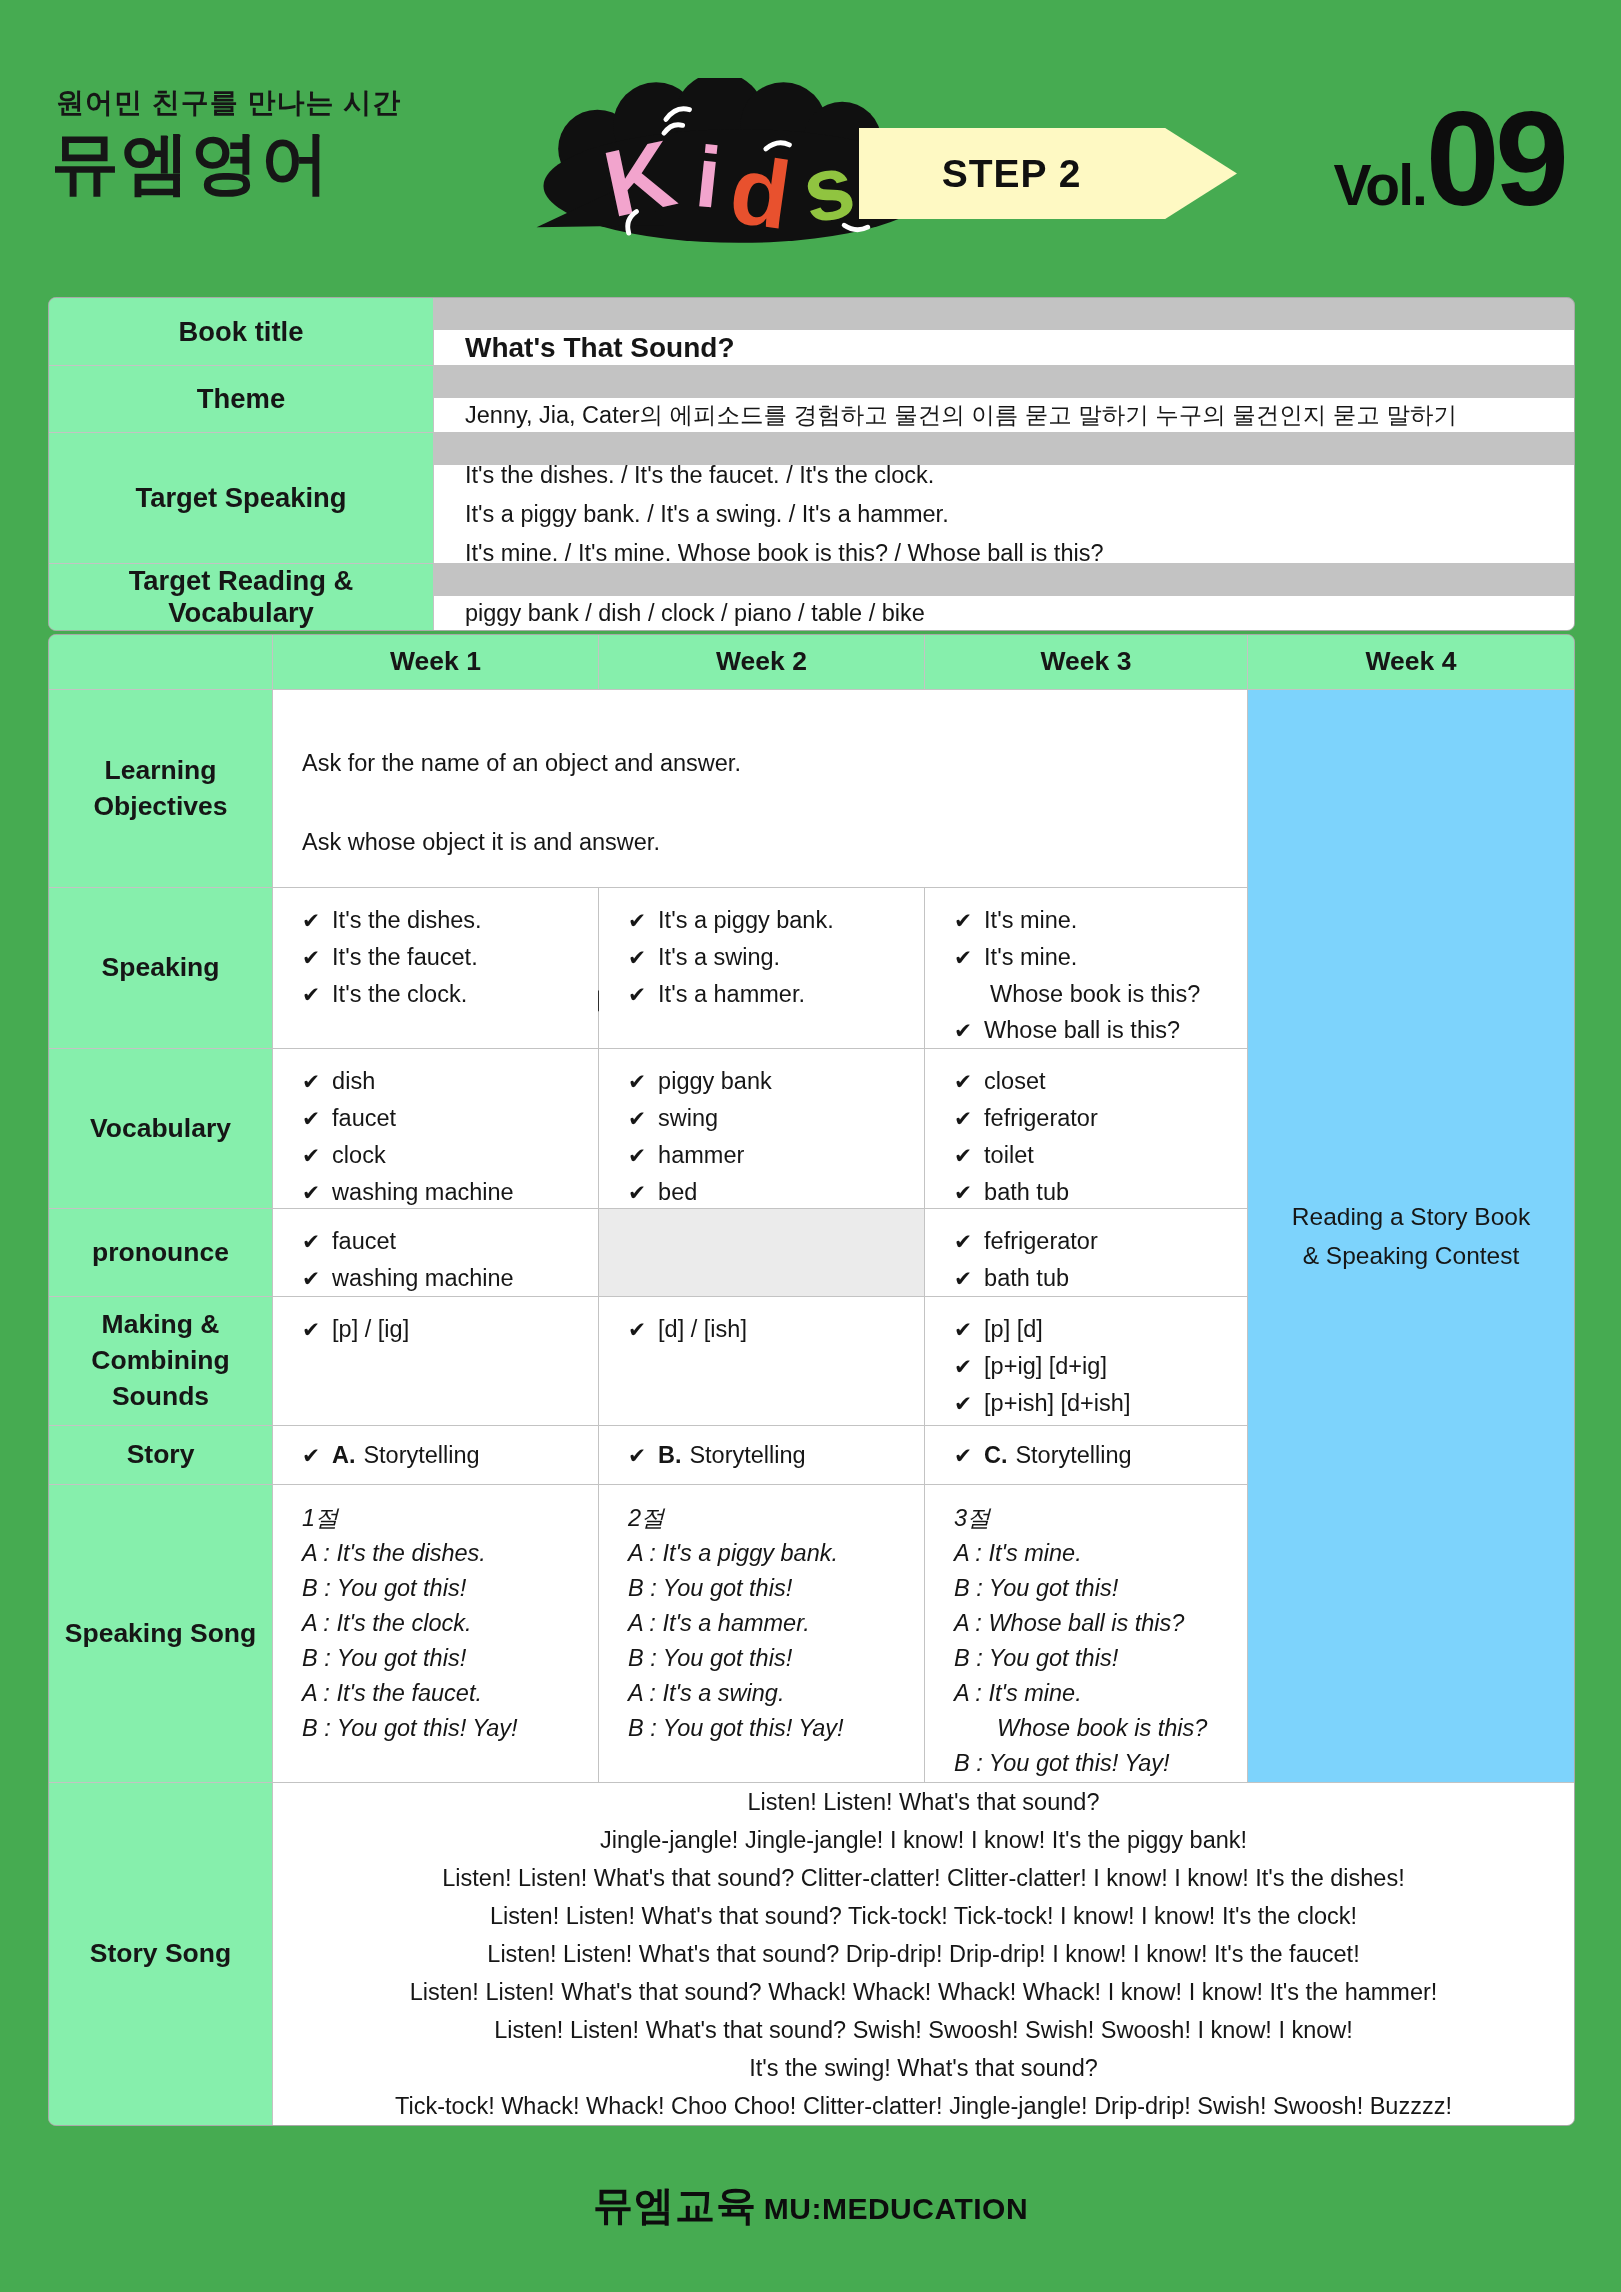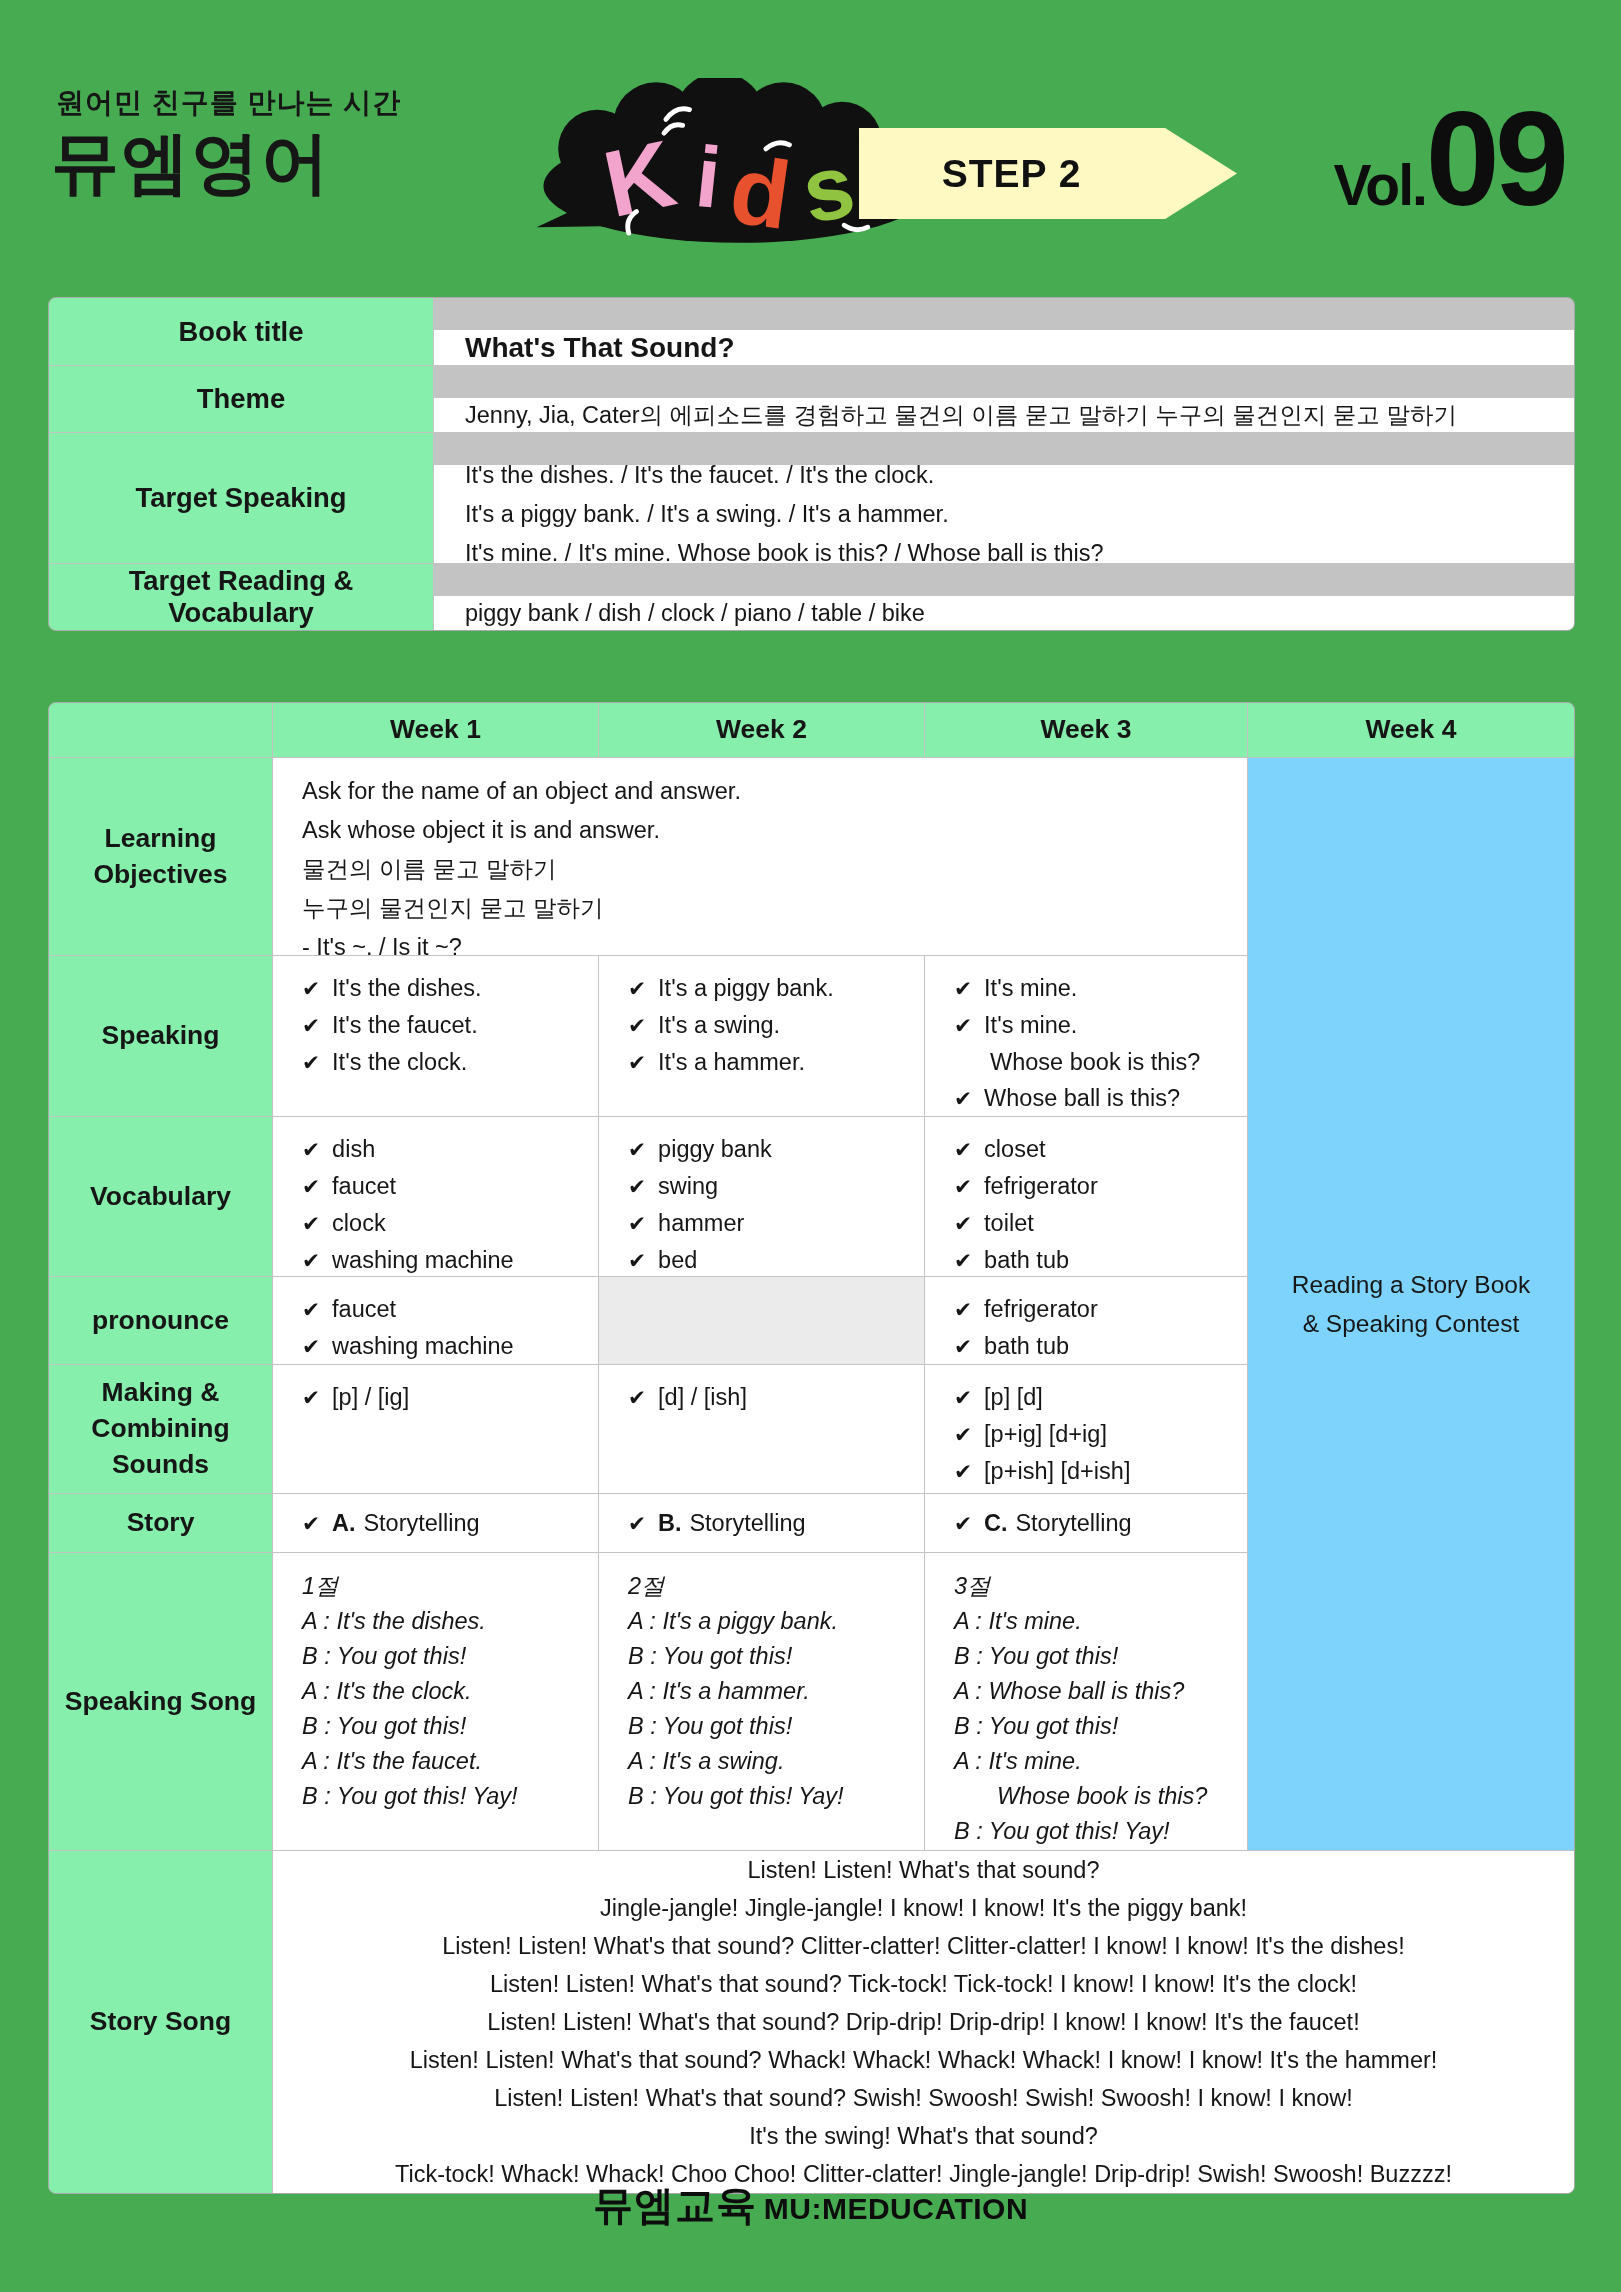--- a/index.html
+++ b/index.html
@@ -28,30 +28,30 @@
          text-align:center;font-weight:700;padding:0 11.8px;box-sizing:border-box;}
   .white{background:#ffffff;box-sizing:border-box;margin-top:32px;}
   .gray{background:#ebebeb;}
   
   .info{top:297px;grid-template-columns:384px 1fr;grid-template-rows:67px 66px 130px 66px;}
   .info .green{font-size:27.4px;}
   .ccol{display:flex;flex-direction:column;justify-content:center;padding:0 31px;}
   .title-line{font-weight:700;font-size:28px;}
   .body-line{font-size:23.5px;line-height:39px;}
   
-  .sched{top:702px;grid-template-columns:223px 325px 325px 322px 1fr;
+  .sched{top:634px;grid-template-columns:223px 325px 325px 322px 1fr;
          grid-template-rows:54px 197px 160px 159px 87px 128px 58px 297px 342px;}
   .sched .green{font-size:26.5px;line-height:1.35;}
   .hcell{font-size:26.5px;}
   .cell{background:#fff;box-sizing:border-box;padding:13.7px 5.9px 0 29px;font-size:23.5px;}
   .li{line-height:36px;white-space:nowrap;}
   .li::before{content:"\2714\00a0\00a0";font-size:21.6px;}
   .li.plain{padding-left:36px;}
   .li.plain::before{content:none;}
-  .obj .li{line-height:39px;}
+  .obj .li{line-height:39px;margin-top:40px;}
   .obj .li::before{content:none;}
   .storycell{display:flex;align-items:center;padding-top:0;}
   .story-prefix{font-weight:700;margin-right:7.8px;}
   .song{padding-top:15.7px;font-style:italic;}
   .song .li{line-height:35px;}
   .song .li::before{content:none;}
   .song .li.indent{padding-left:43px;}
   .w4cell{grid-column:5;grid-row:2 / span 7;background:#7dd3fc;display:flex;flex-direction:column;
           align-items:center;justify-content:center;text-align:center;font-size:24.5px;line-height:39px;}
   .sscell{grid-column:2 / span 4;background:#fff;display:flex;flex-direction:column;

